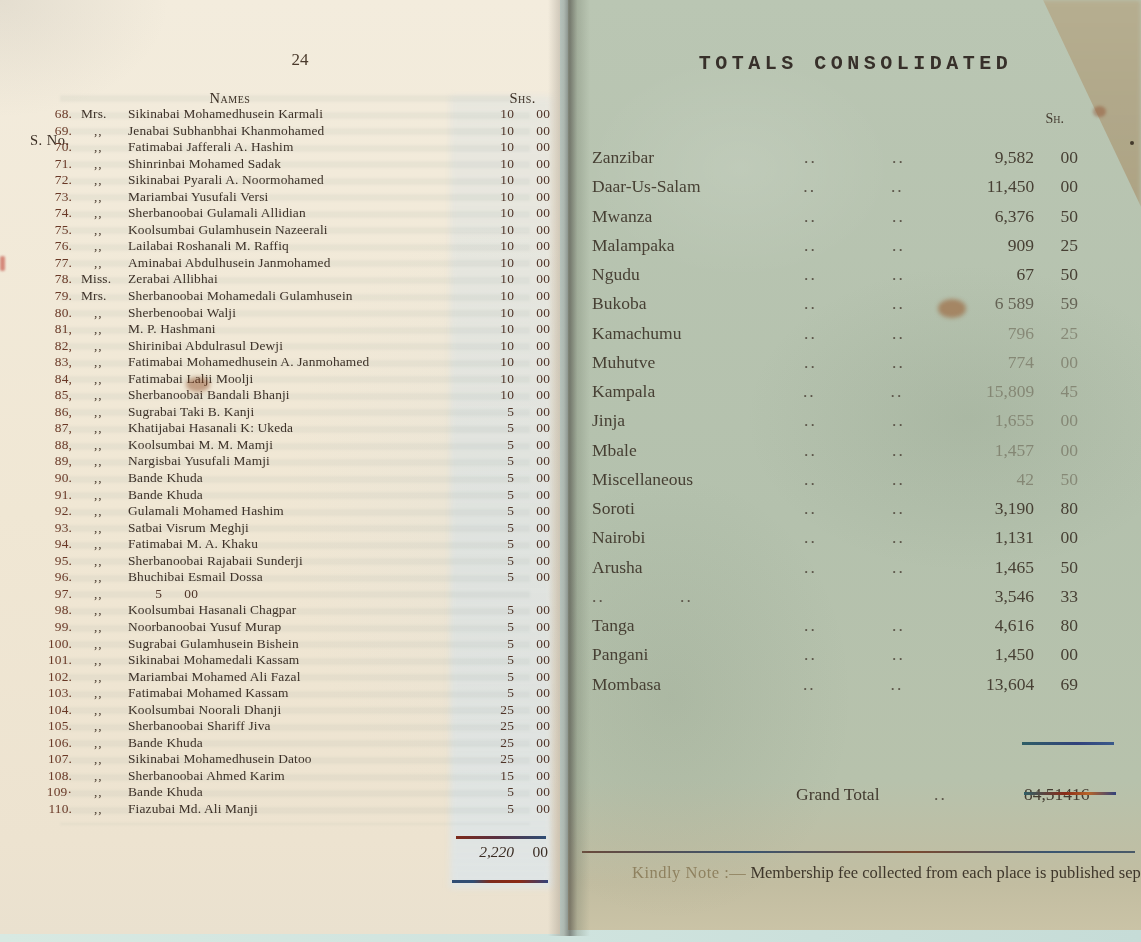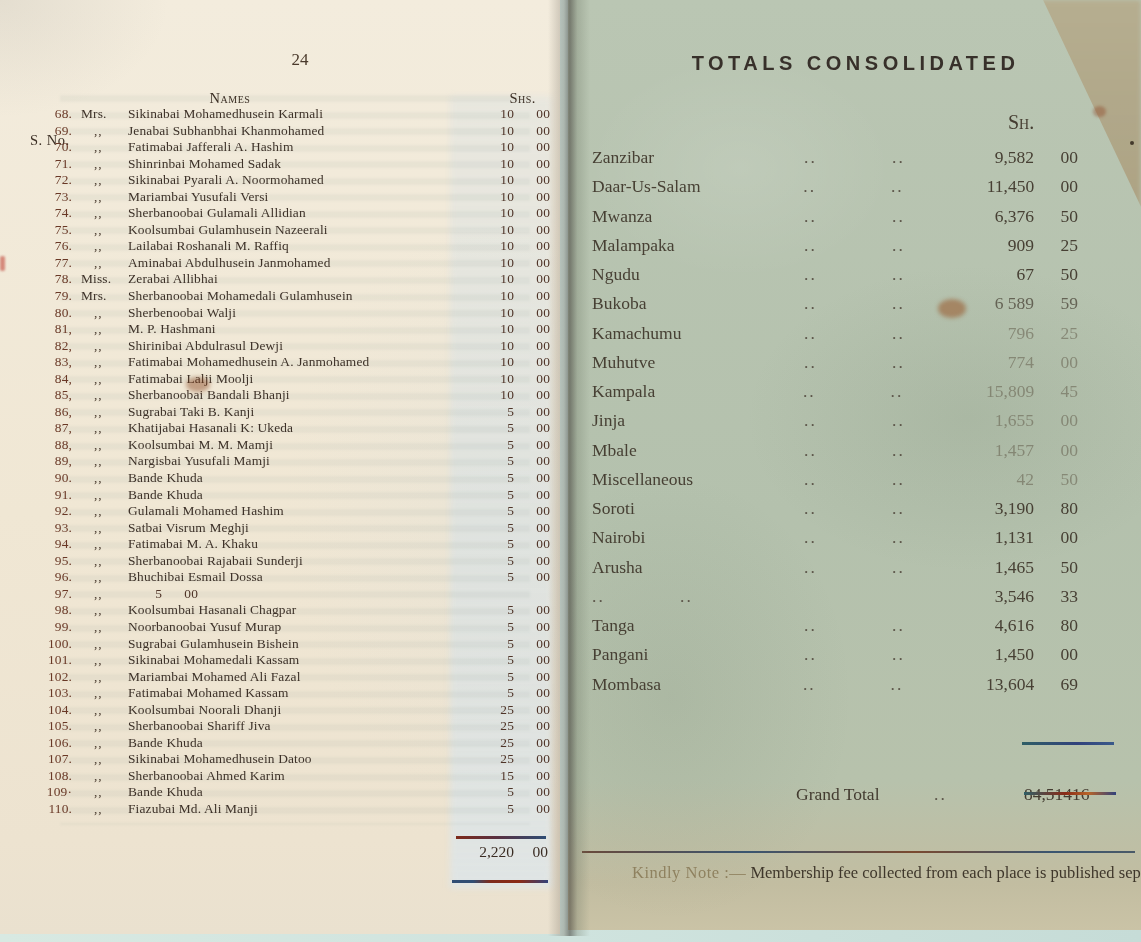--- a/index.html
+++ b/index.html
@@ -27,44 +27,44 @@
   .lrow .no{width:44px;text-align:right;padding-right:9px;color:#693826;}
   .lrow .prefix{width:47px;color:#3d3128;}
   .lrow .prefix.ditto{padding-left:13px;width:34px;letter-spacing:1px;color:#4a3b2f;}
   .lrow .name{flex:1;}
   .lrow .amt{width:34px;text-align:right;color:#4f3428;}
   .lrow .cents{width:36px;text-align:right;color:#4f3428;}
   .ltotal-rule-top{position:absolute;left:456px;top:836px;width:90px;height:3px;
     background:linear-gradient(90deg,#7e2a1a,#5a3040 45%,#2f4d74);}
   .ltotal{position:absolute;left:440px;top:843px;width:108px;display:flex;justify-content:flex-end;
     font-size:15.5px;color:#3a2c23;}
-  .ltotal .amt{text-align:center;}
+  .ltotal .amt{text-align:center;font-style:italic;}
   .ltotal .cents{width:34px;text-align:right;}
   .ltotal-rule-bot{position:absolute;left:452px;top:880px;width:96px;height:3px;
     background:linear-gradient(90deg,#2f4d74 0 22%,#7e2a1a 40%,#8a2a16 70%,#33427a);}
 
   
   .gutter{position:absolute;left:548px;top:0;width:42px;height:936px;z-index:5;
     background:linear-gradient(90deg,rgba(120,110,95,0) 0%,rgba(110,102,90,.35) 38%,rgba(62,60,54,.55) 52%,rgba(110,120,102,.30) 70%,rgba(130,140,120,0) 100%);}
 
   
   .page-right{position:absolute;left:568px;top:0;width:573px;height:930px;
     background:
       radial-gradient(ellipse 220px 160px at 30% 18%, rgba(255,255,255,.10), transparent 70%),
       radial-gradient(ellipse 320px 220px at 70% 45%, rgba(90,110,85,.12), transparent 70%),
       radial-gradient(ellipse 260px 320px at 18% 75%, rgba(80,100,80,.10), transparent 70%),
       linear-gradient(180deg,#bac6b3 0%,#b4c1ad 55%,#b7c2ac 84%,#c2bda1 95%,#cac3a6 100%);}
   .corner-tan{position:absolute;left:1005px;top:0;width:136px;height:235px;
     background:linear-gradient(180deg,#b6ab8c,#ab9e7e);
     clip-path:polygon(28% 0,100% 0,100% 88%);filter:blur(2px);opacity:.9;}
   .rtitle{position:absolute;left:570px;top:52px;width:571px;text-align:center;
-    font-family:Liberation Sans, sans-serif;font-weight:bold;font-size:20px;
+    font-family:Liberation Mono, monospace;font-weight:bold;font-size:20px;
     letter-spacing:4.5px;color:#37302a;}
-  .sh-header{position:absolute;left:1008px;top:111px;width:56px;text-align:left;
-    font-variant:small-caps;font-size:20px;color:#453d31;}
+  .sh-header{position:absolute;left:1008px;top:111px;width:56px;text-align:right;
+    font-variant:small-caps;font-size:14px;color:#453d31;}
   .rrows{position:absolute;left:592px;top:147px;width:486px;}
   .rrow{display:flex;align-items:baseline;height:29.25px;font-size:17.5px;color:#474034;}
   .rrow .place{width:212px;}
   .rrow .d1{width:88px;letter-spacing:2px;color:#5c5549;}
   .rrow .d2{width:96px;letter-spacing:2px;color:#5c5549;}
   .rrow .ramt{flex:1;text-align:right;}
   .rrow .rcents{width:44px;text-align:right;}
   .rrow:nth-child(6) .ramt,.rrow:nth-child(6) .rcents{opacity:.72;}
   .rrow:nth-child(n+7):nth-child(-n+12) .ramt,
   .rrow:nth-child(n+7):nth-child(-n+12) .rcents{opacity:.48;color:#59503f;}

